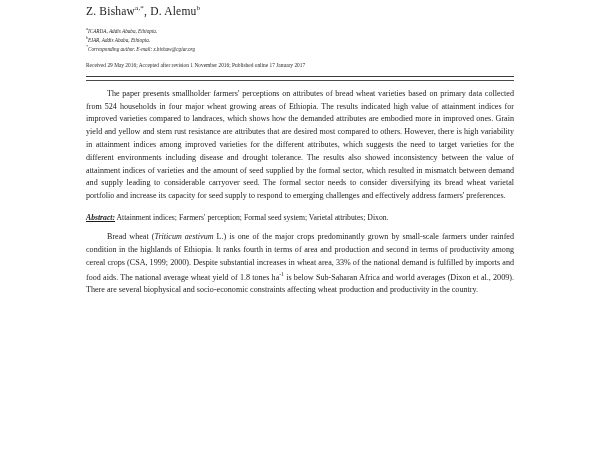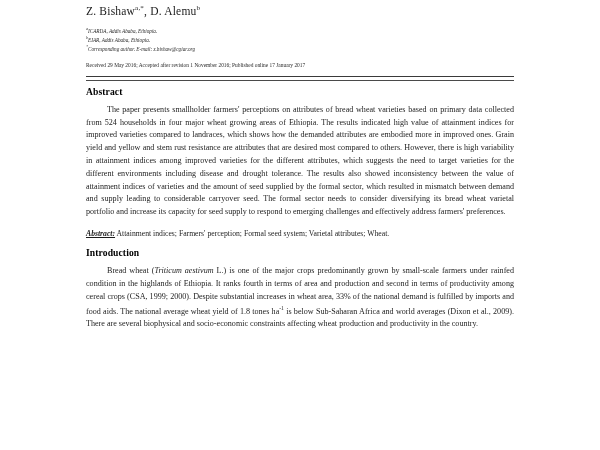--- a/index.html
+++ b/index.html
@@ -120,27 +120,25 @@
     <div><sup>a</sup><span>ICARDA, Addis Ababa, Ethiopia.</span></div>
     <div><sup>b</sup><span>EIAR, Addis Ababa, Ethiopia.</span></div>
     <div class="aff-corr"><sup>*</sup><span>Corresponding author. E-mail: z.bishaw@cgiar.org</span></div>
   </div>
 
   <div class="history">Received 29 May 2016; Accepted after revision 1 November 2016; Published online 17 January 2017</div>
 
   <hr class="rule">
   <hr class="rule-thin">
 
-  <h2 class="section-head">Abstract</h2>
 
   <p class="body-par">The paper presents smallholder farmers' perceptions on attributes of bread wheat varieties based on primary data collected from 524 households in four major wheat growing areas of Ethiopia. The results indicated high value of attainment indices for improved varieties compared to landraces, which shows how the demanded attributes are embodied more in improved ones. Grain yield and yellow and stem rust resistance are attributes that are desired most compared to others. However, there is high variability in attainment indices among improved varieties for the different attributes, which suggests the need to target varieties for the different environments including disease and drought tolerance. The results also showed inconsistency between the value of attainment indices of varieties and the amount of seed supplied by the formal sector, which resulted in mismatch between demand and supply leading to considerable carryover seed. The formal sector needs to consider diversifying its bread wheat varietal portfolio and increase its capacity for seed supply to respond to emerging challenges and effectively address farmers' preferences.</p>
 
   <div class="keywords">
-    <span class="kw-label">Abstract:</span><span> Attainment indices; Farmers' perception; Formal seed system; Varietal attributes; Wheat.</span>
+    <span class="kw-label">Abstract:</span><span> Attainment indices; Farmers' perception; Formal seed system; Varietal attributes; Dixon.</span>
   </div>
 
   <div class="intro-wrap">
-    <h2 class="section-head">Introduction</h2>
 
     <p class="body-par"><span>Bread wheat (</span><em class="sci">Triticum aestivum</em><span> L.) is one of the major crops predominantly grown by small-scale farmers under rainfed condition in the highlands of Ethiopia. It ranks fourth in terms of area and production and second in terms of productivity among cereal crops (CSA, 1999; 2000). Despite substantial increases in wheat area, 33% of the national demand is fulfilled by imports and food aids. The national average wheat yield of 1.8 tones ha</span><span class="sup-unit">-1</span><span> is below Sub-Saharan Africa and world averages (Dixon et al., 2009). There are several biophysical and socio-economic constraints affecting wheat production and productivity in the country.</span></p>
   </div>
 
 </div>
 
 </body></html>

